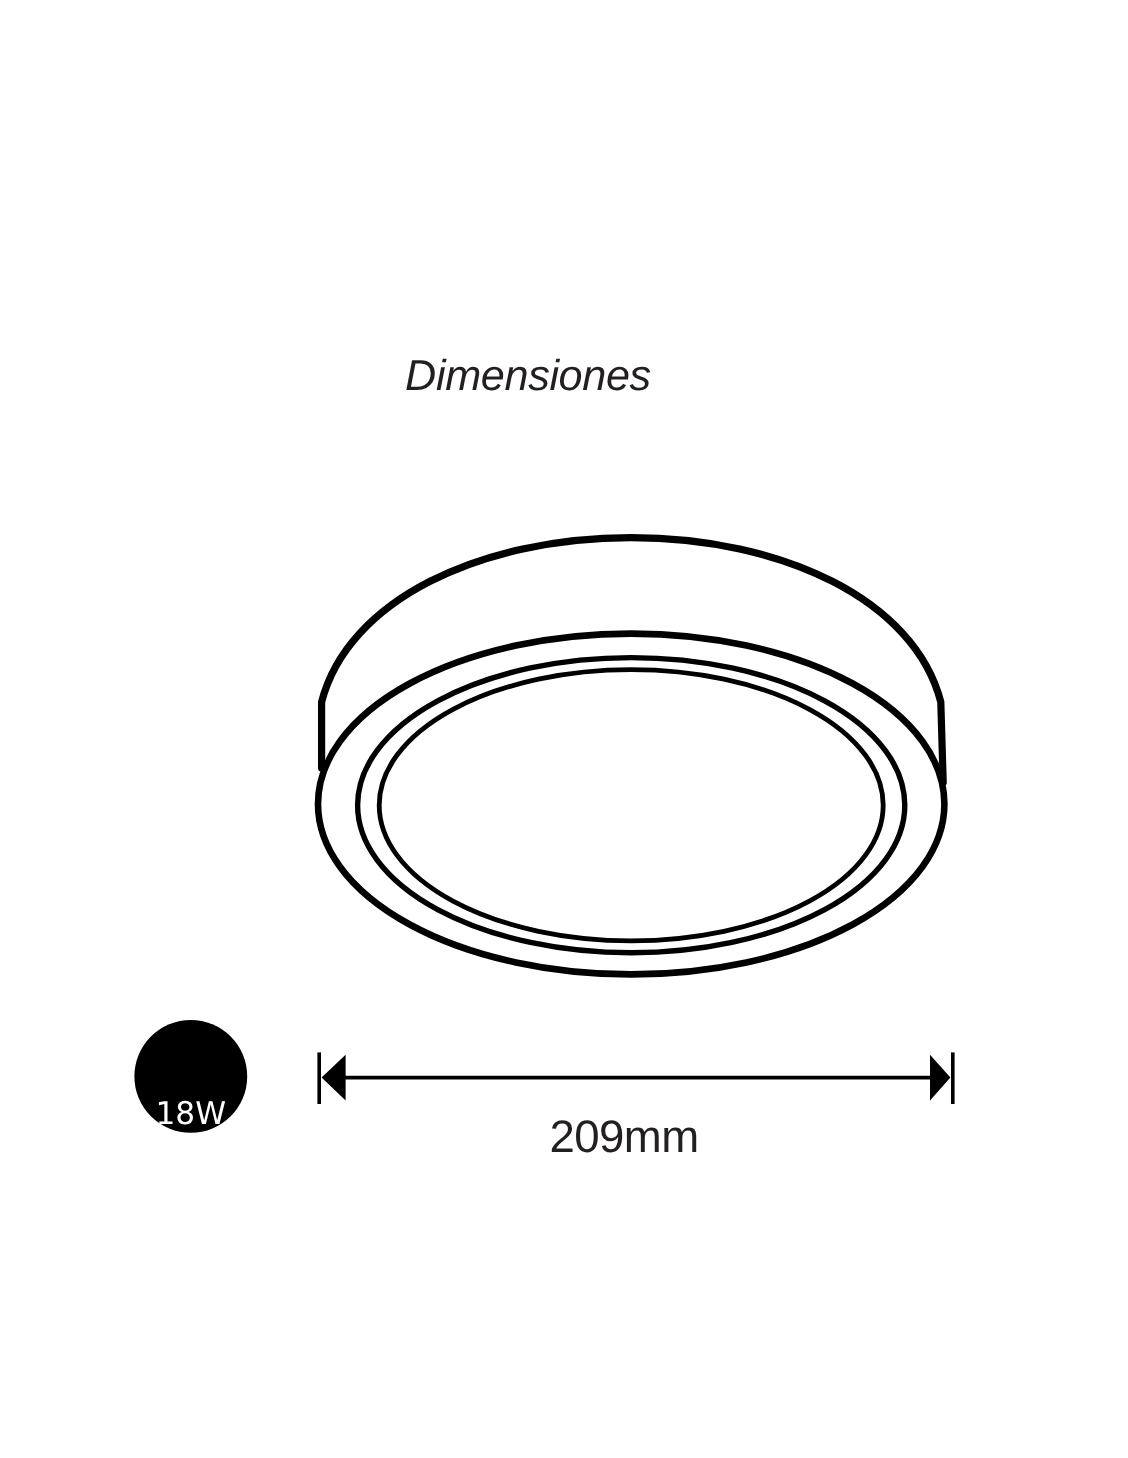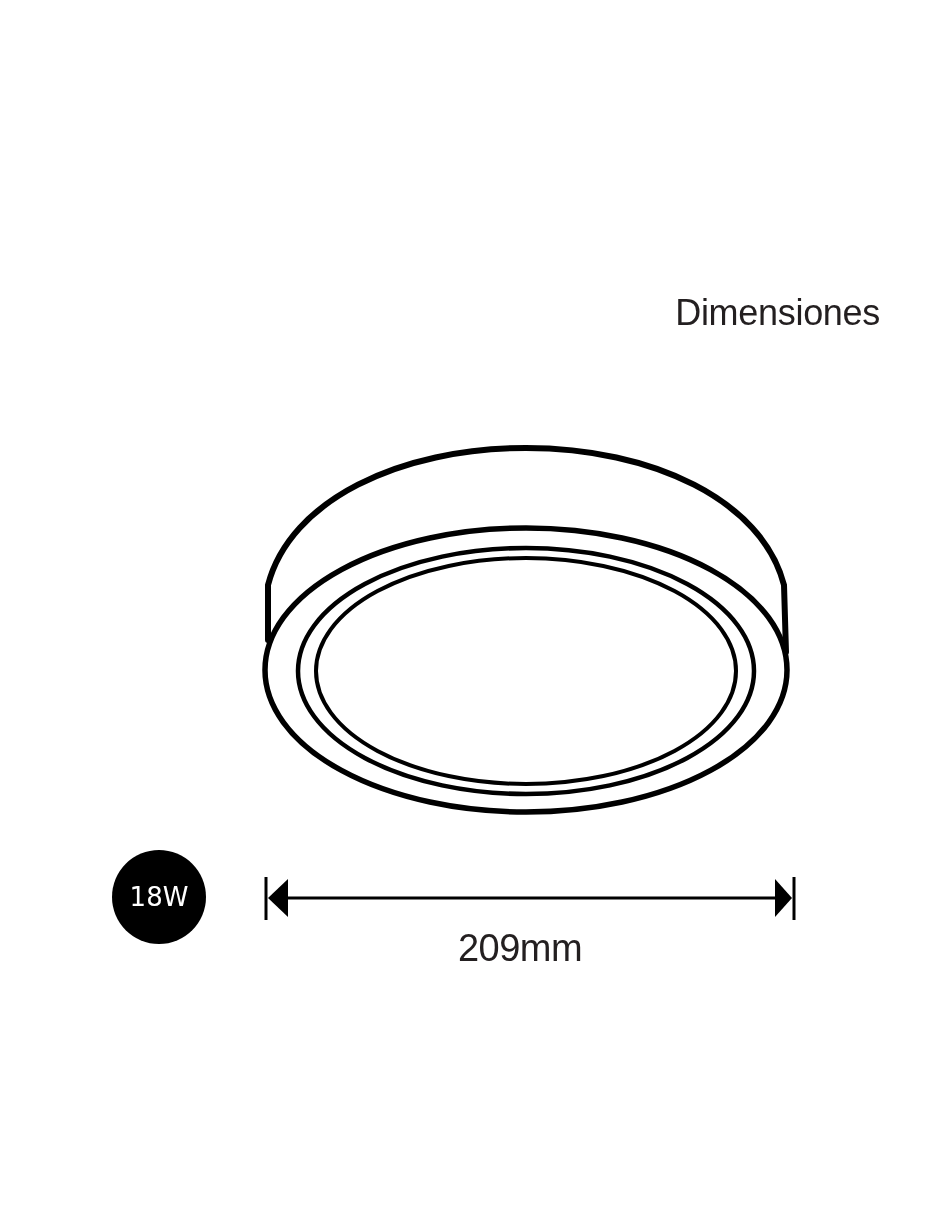--- a/index.html
+++ b/index.html
@@ -1,26 +1,26 @@
 <!DOCTYPE html>
 <html><head>
   <meta charset="utf-8">
   <style>
     html, body { margin: 0; padding: 0; background: #ffffff; }
     body { width: 940px; height: 1215px; position: relative; overflow: hidden; }
     .title {
       position: absolute; left: 0; width: 880px; top: 292px;
-      text-align: right; font-family: "Liberation Sans", sans-serif;
-      font-size: 36px; color: #231f20; letter-spacing: -0.3px;
+      text-align: center; font-family: "Liberation Sans", sans-serif;
+      font-size: 36px; color: #231f20; letter-spacing: -0.3px; font-style: italic;
     }
     .drawing { position: absolute; left: 0; top: 0; }
     .badge {
       position: absolute; left: 112px; top: 850px; width: 94px; height: 94px;
       border-radius: 50%; background: #000; color: #fff;
-      display: flex; align-items: center; justify-content: center;
+      display: flex; align-items: flex-end; justify-content: center;
       font-family: "DejaVu Sans", sans-serif; font-size: 26px;
     }
     .dim-label {
       position: absolute; left: 420px; width: 200px; top: 927px; text-align: center;
       font-family: "Liberation Sans", sans-serif; font-size: 38px; color: #231f20;
       letter-spacing: -0.5px;
     }
   </style>
 </head>
 <body>

